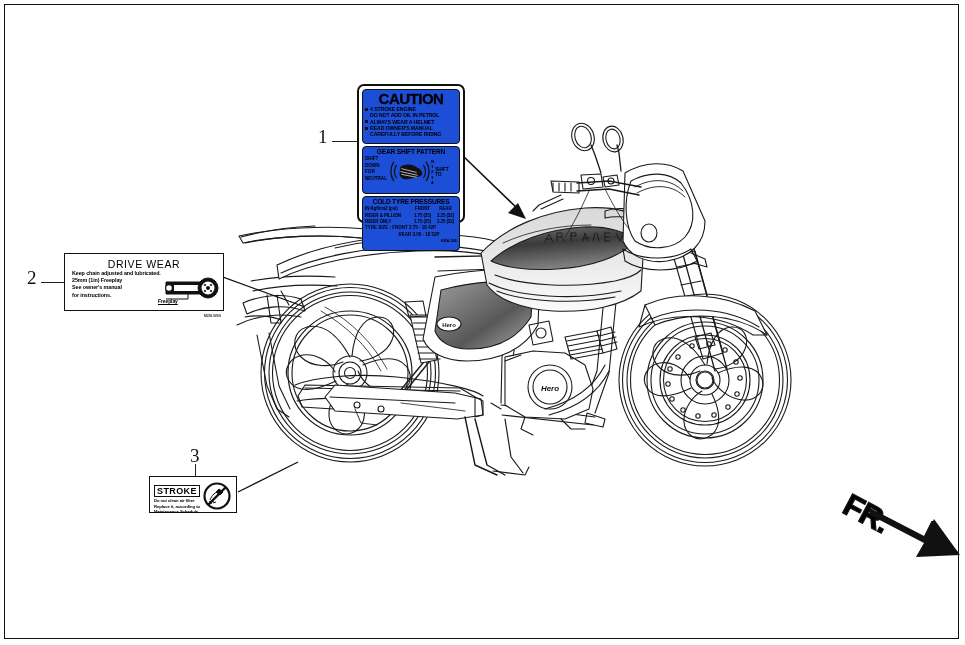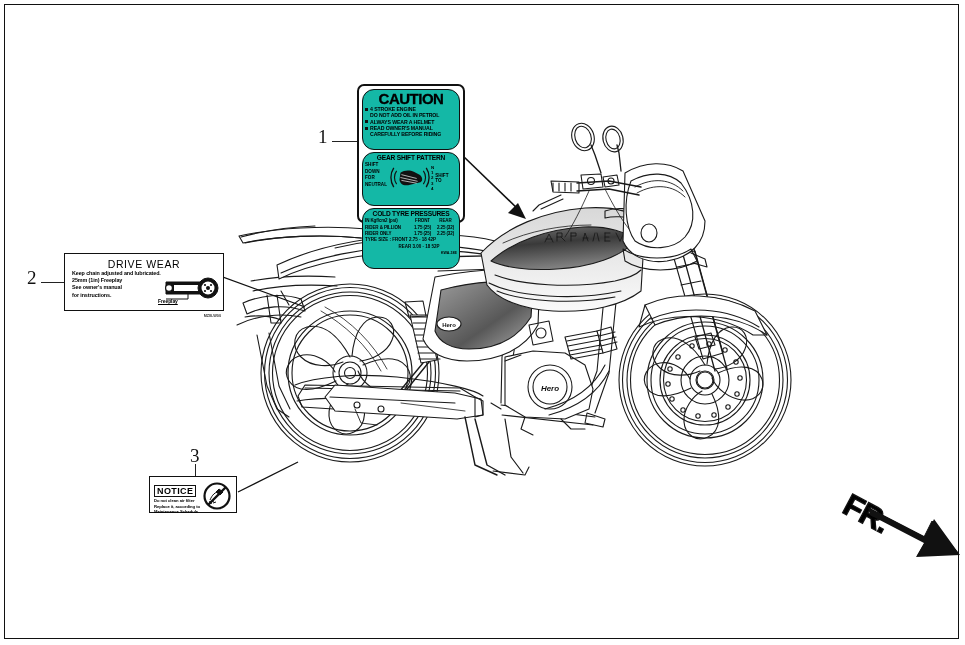--- a/index.html
+++ b/index.html
@@ -12,22 +12,22 @@
 
   
   .callout-num{font-family:"Liberation Serif", serif;font-size:19px;color:#111;
                line-height:1;letter-spacing:0;}
   .leader{background:#222;}
 
   
   #caution-label{left:352px;top:79px;width:108px;height:139px;
      border:2.5px solid #111;border-radius:7px;background:#fff;
      box-sizing:border-box;padding:3px;}
-  .caution-box{border:1.6px solid #111;border-radius:12px;box-sizing:border-box;
-     background:#14b8a6;margin-bottom:2px;padding:1px 2px 12px 2px;}
+  .caution-box{border:1.6px solid #111;border-radius:4px;box-sizing:border-box;
+     background:#1d4ed8;margin-bottom:2px;padding:1px 2px 6px 2px;}
   #caution-title{font-weight:bold;font-size:15px;text-align:center;
      letter-spacing:-0.5px;line-height:15px;
      font-family:"Liberation Sans", sans-serif;
      -webkit-text-stroke:0.3px #000;}
   .bullet-row{display:flex;align-items:flex-start;gap:2px;
      font-size:5.2px;font-weight:bold;line-height:6.3px;letter-spacing:-0.1px;}
   .bsq{width:3px;height:3px;background:#111;margin-top:1.7px;flex:0 0 3px;}
   .bsq.blank{background:transparent;}
   .btxt{flex:1;}
 
@@ -490,21 +490,21 @@
   </div>
 
   <div class="abs callout-num" style="left:185px;top:441px;">3</div>
   <div class="abs leader" style="left:190px;top:459px;width:1.4px;height:12px;"></div>
 
   <svg class="abs" style="left:231px;top:455px;" width="70" height="40" viewBox="0 0 70 40">
     <path d="M62 2 L2 32" stroke="#111" stroke-width="1.3" fill="none"></path>
   </svg>
 
   <div class="abs" id="notice-label">
-    <div id="notice-title">NOTICE</div>
+    <div id="notice-title">STROKE</div>
     <div class="nt-line">Do not clean air filter</div>
     <div class="nt-line">Replace it, according to</div>
     <div class="nt-line">Maintenance Schedule</div>
 
     <svg class="abs" style="left:52px;top:4px;" width="30" height="30" viewBox="0 0 30 30">
       <circle cx="15" cy="15" r="12.5" fill="none" stroke="#111" stroke-width="2.2"></circle>
       <g stroke="#111" stroke-width="1" fill="none">
         <path d="M8 19 C10 14 13 11 18 10"></path>
         <path d="M9 21 l3 -1 M11 22 l3 -1"></path>
         <path d="M17 8 l4 3 l-3 3 l-4 -3 Z" fill="#111"></path>

